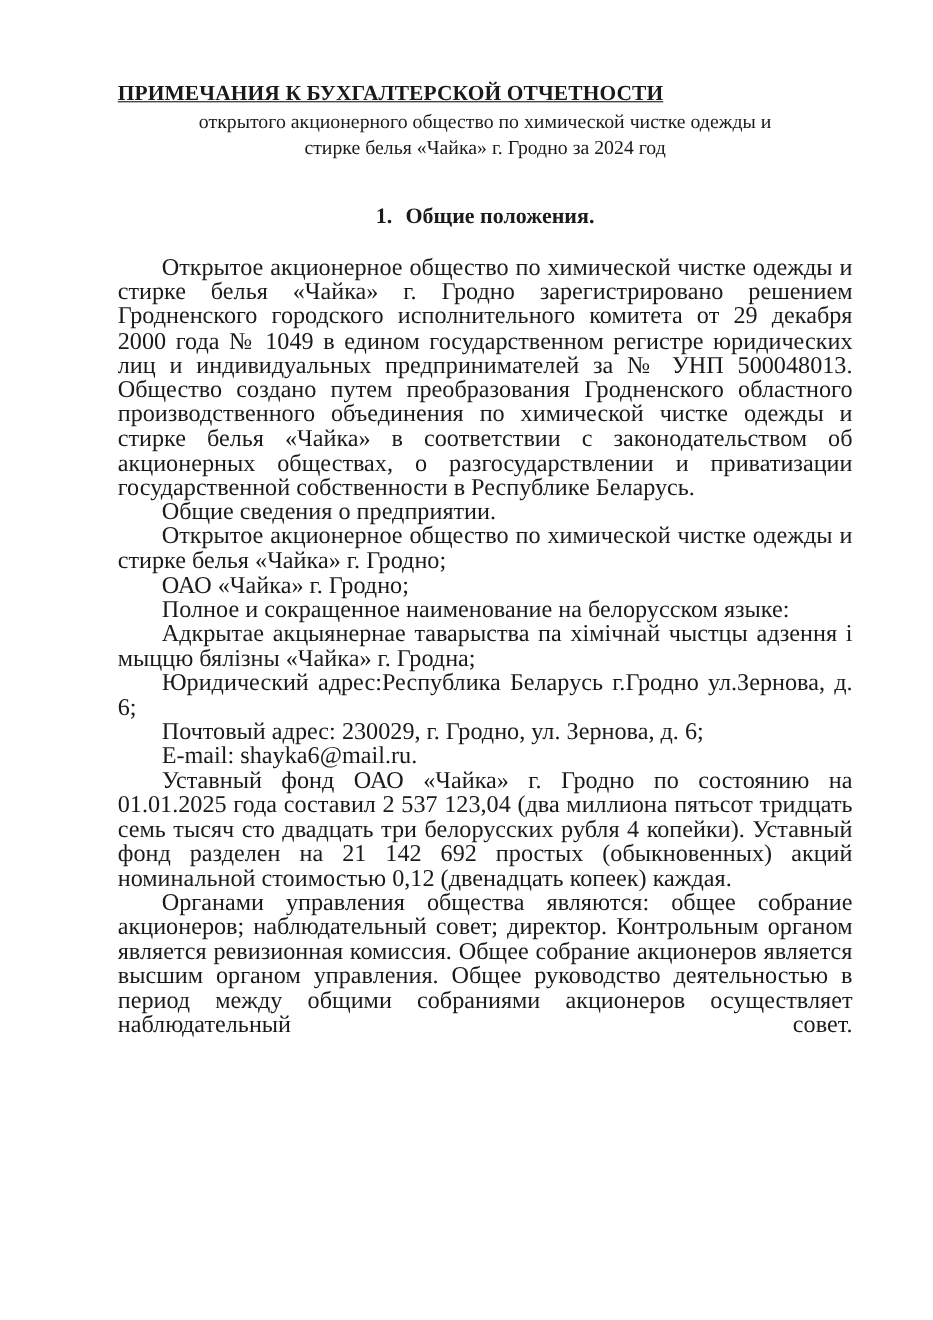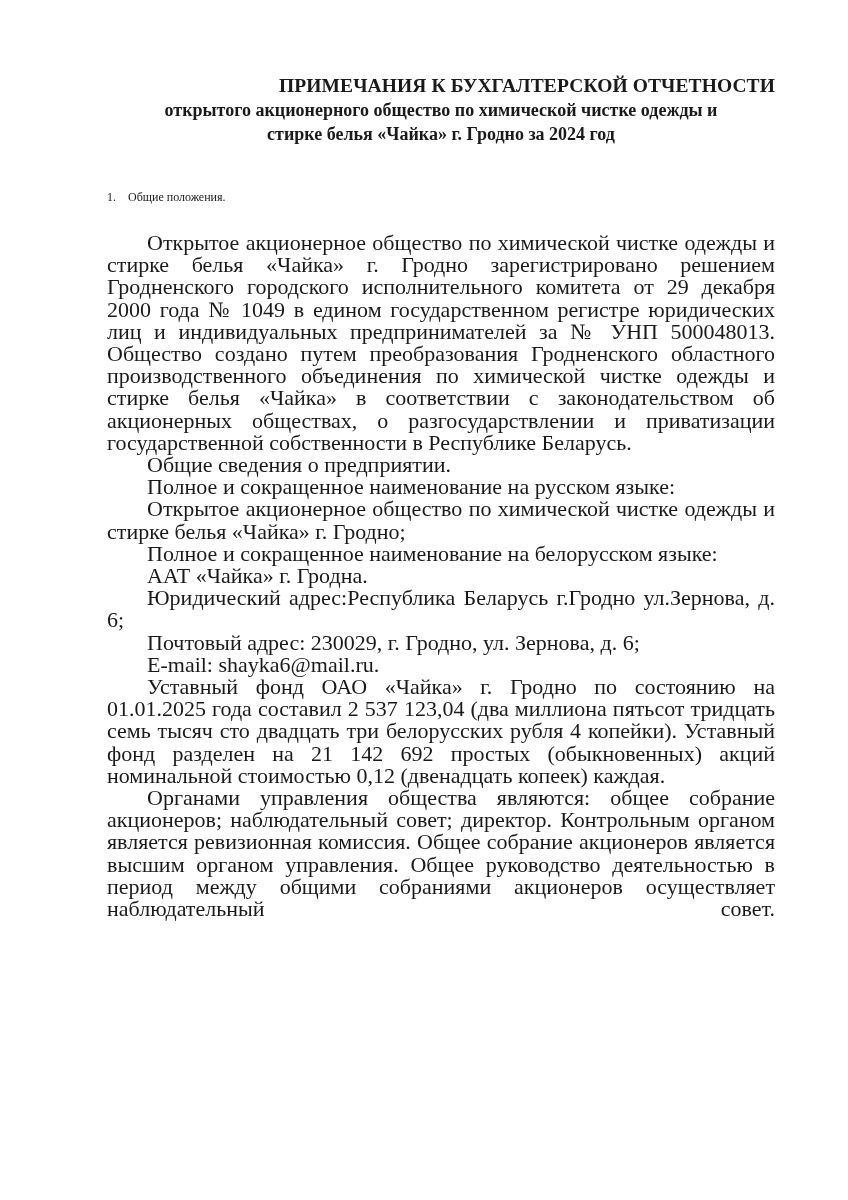--- a/index.html
+++ b/index.html
@@ -15,37 +15,39 @@
       font-family: "Liberation Serif", "DejaVu Serif", serif;
       color: #1a1a1a;
     }
     .page {
       position: absolute;
       left: 107px;
       top: 74px;
       width: 668px;
     }
     .title {
-      text-align: right;
+      text-align: left;
       font-weight: bold;
       font-size: 19.5px;
       line-height: 24px;
       margin: 0;
       letter-spacing: 0.1px;
+      text-decoration: underline;
     }
     .subtitle {
       text-align: center;
-      font-weight: bold;
+      font-weight: normal;
       font-size: 18px;
       line-height: 24px;
       margin: 0;
     }
     .section-heading {
-      font-weight: normal;
-      font-size: 12px;
+      text-align: center;
+      font-weight: bold;
+      font-size: 20px;
       line-height: 22px;
       margin: 40px 0 24px 0;
     }
     .section-heading .num {
       display: inline-block;
       margin-right: 12px;
     }
     .para {
       font-size: 22px;
       line-height: 22.2px;
@@ -67,22 +69,22 @@
   <h1 class="title">ПРИМЕЧАНИЯ К БУХГАЛТЕРСКОЙ ОТЧЕТНОСТИ</h1>
   <div class="subtitle">открытого акционерного общество по химической чистке одежды и</div>
   <div class="subtitle">стирке белья «Чайка» г. Гродно за 2024 год</div>
 
   <h2 class="section-heading">
     <span class="num">1.</span><span>Общие положения.</span>
   </h2>
 
   <p class="para last-left">Открытое акционерное общество по химической чистке одежды и стирке белья «Чайка» г. Гродно зарегистрировано решением Гродненского городского исполнительного комитета от 29 декабря 2000 года № 1049 в едином государственном регистре юридических лиц и индивидуальных предпринимателей за № УНП 500048013. Общество создано путем преобразования Гродненского областного производственного объединения по химической чистке одежды и стирке белья «Чайка» в соответствии с законодательством об акционерных обществах, о разгосударствлении и приватизации государственной собственности в Республике Беларусь.</p>
   <p class="para last-left">Общие сведения о предприятии.</p>
-  <p class="para last-left">Полное и сокращенное наименование на русском языке:</p>
   <p class="para last-left">Открытое акционерное общество по химической чистке одежды и стирке белья «Чайка» г. Гродно;</p>
+  <p class="para last-left">ОАО «Чайка» г. Гродно;</p>
   <p class="para last-left">Полное и сокращенное наименование на белорусском языке:</p>
-  <p class="para last-left">ААТ «Чайка» г. Гродна.</p>
+  <p class="para last-left">Адкрытае акцыянернае таварыства па хімічнай чыстцы адзення і мыццю бялізны «Чайка» г. Гродна;</p>
   <p class="para last-left">Юридический адрес:Республика Беларусь г.Гродно ул.Зернова, д. 6;</p>
   <p class="para last-left">Почтовый адрес: 230029, г. Гродно, ул. Зернова, д. 6;</p>
   <p class="para last-left">E-mail: shayka6@mail.ru.</p>
   <p class="para last-left">Уставный фонд ОАО «Чайка» г. Гродно по состоянию на 01.01.2025 года составил 2 537 123,04 (два миллиона пятьсот тридцать семь тысяч сто двадцать три белорусских рубля 4 копейки). Уставный фонд разделен на 21 142 692 простых (обыкновенных) акций номинальной стоимостью 0,12 (двенадцать копеек) каждая.</p>
   <p class="para justify-all">Органами управления общества являются: общее собрание акционеров; наблюдательный совет; директор. Контрольным органом является ревизионная комиссия. Общее собрание акционеров является высшим органом управления. Общее руководство деятельностью в период между общими собраниями акционеров осуществляет наблюдательный совет.</p>
 </div>
 
 </body></html>

